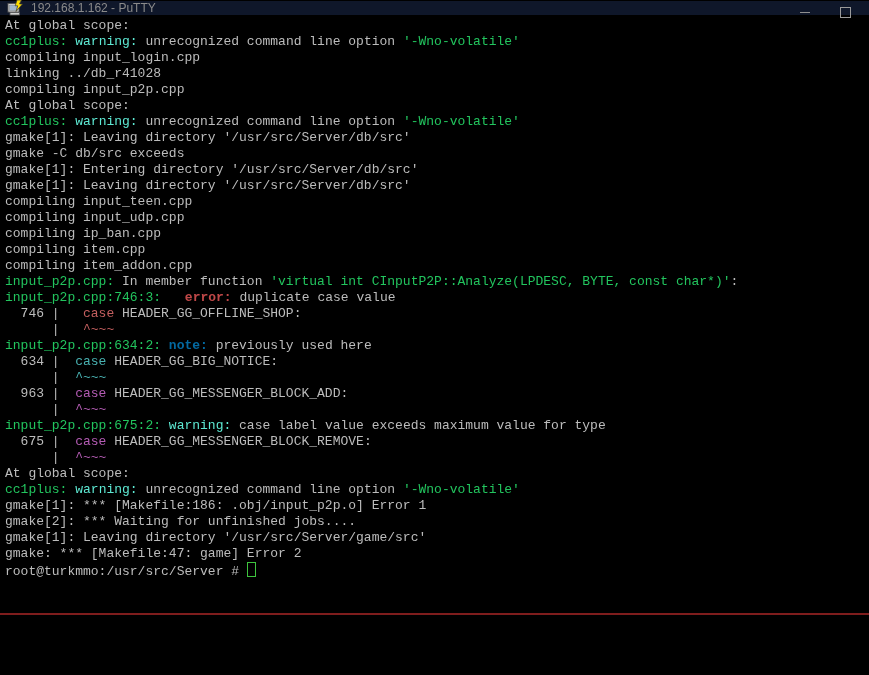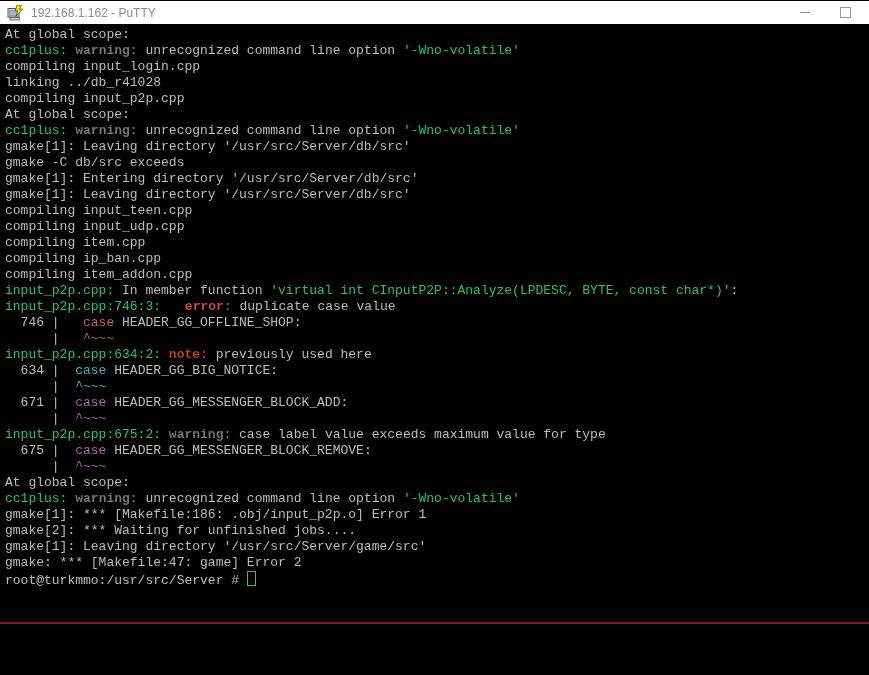--- a/index.html
+++ b/index.html
@@ -1,38 +1,38 @@
 <!DOCTYPE html>
 <html><head>
 <meta charset="utf-8">
 <style>
   html,body{margin:0;padding:0;background:#000;}
   body{width:869px;height:675px;overflow:hidden;position:relative;
        font-family:"Liberation Sans",sans-serif;}
   .putty-window{position:absolute;top:0;left:0;width:869px;border-top:1px solid #000;}
   
-  .titlebar{height:23px;background:#ffffff;display:flex;align-items:center;position:relative;}
+  .titlebar{height:14px;background:#0f172a;display:flex;align-items:center;position:relative;}
   .app-icon{width:16px;height:16px;margin-left:7px;flex:0 0 auto;}
   .title-text{margin-left:8px;font-size:12px;color:#8a8a8a;white-space:nowrap;}
   .controls{position:absolute;right:4px;top:0;height:23px;display:flex;}
   .ctl{width:40px;height:23px;display:flex;align-items:center;justify-content:center;}
   .min-glyph{display:block;width:10px;height:0;border-top:1px solid #8f8f8f;}
   .max-glyph{display:block;width:11px;height:11px;border:1px solid #9a9a9a;box-sizing:border-box;}
   
   .terminal{background:#000;height:595px;padding:3px 0 0 5px;box-sizing:content-box;
             border-bottom:2px solid #7f1d1d;overflow:hidden;cursor:text;}
   .line{white-space:pre;height:16px;line-height:16px;
         font-family:"Liberation Mono",monospace;font-size:13px;}
   .seg-d {color:#bcbcbc;}
   .seg-b {color:#22c55e;font-weight:400;}
   .seg-r {color:#c04848;font-weight:700;margin-left:16px;}
   .seg-rs{color:#c35f5f;}
-  .seg-m {color:#737373;font-weight:700;}
+  .seg-m {color:#5eead4;font-weight:400;}
   .seg-ms{color:#b45cb4;}
-  .seg-c {color:#c2410c;font-weight:700;text-align:right;}
+  .seg-c {color:#0369a1;font-weight:700;text-align:right;}
   .seg-cs{color:#49b2b2;}
   .seg-cur{display:inline-block;width:7px;height:13px;border:1px solid #3ec43e;
            vertical-align:-2px;}
 </style>
 </head>
 <body>
 
 <div class="putty-window">
 
   <div class="titlebar">
@@ -60,31 +60,31 @@
       <div class="line"><span class="seg-d">linking ../db_r41028</span></div>
       <div class="line"><span class="seg-d">compiling input_p2p.cpp</span></div>
       <div class="line"><span class="seg-d">At global scope:</span></div>
       <div class="line"><span class="seg-b">cc1plus:</span><span class="seg-d"> </span><span class="seg-m">warning:</span><span class="seg-d"> unrecognized command line option </span><span class="seg-b">'-Wno-volatile'</span></div>
       <div class="line"><span class="seg-d">gmake[1]: Leaving directory '/usr/src/Server/db/src'</span></div>
       <div class="line"><span class="seg-d">gmake -C db/src exceeds</span></div>
       <div class="line"><span class="seg-d">gmake[1]: Entering directory '/usr/src/Server/db/src'</span></div>
       <div class="line"><span class="seg-d">gmake[1]: Leaving directory '/usr/src/Server/db/src'</span></div>
       <div class="line"><span class="seg-d">compiling input_teen.cpp</span></div>
       <div class="line"><span class="seg-d">compiling input_udp.cpp</span></div>
+      <div class="line"><span class="seg-d">compiling ip_ban.cpp</span></div>
       <div class="line"><span class="seg-d">compiling item.cpp</span></div>
-      <div class="line"><span class="seg-d">compiling ip_ban.cpp</span></div>
       <div class="line"><span class="seg-d">compiling item_addon.cpp</span></div>
       <div class="line"><span class="seg-b">input_p2p.cpp:</span><span class="seg-d"> In member function </span><span class="seg-b">'virtual int CInputP2P::Analyze(LPDESC, BYTE, const char*)'</span><span class="seg-d">:</span></div>
       <div class="line"><span class="seg-b">input_p2p.cpp:746:3:</span><span class="seg-d"> </span><span class="seg-r">error:</span><span class="seg-d"> duplicate case value</span></div>
       <div class="line"><span class="seg-d">  746 |   </span><span class="seg-rs">case</span><span class="seg-d"> HEADER_GG_OFFLINE_SHOP:</span></div>
       <div class="line"><span class="seg-d">      |   </span><span class="seg-rs">^~~~</span></div>
       <div class="line"><span class="seg-b">input_p2p.cpp:634:2:</span><span class="seg-d"> </span><span class="seg-c">note:</span><span class="seg-d"> previously used here</span></div>
       <div class="line"><span class="seg-d">  634 |  </span><span class="seg-cs">case</span><span class="seg-d"> HEADER_GG_BIG_NOTICE:</span></div>
       <div class="line"><span class="seg-d">      |  </span><span class="seg-cs">^~~~</span></div>
-      <div class="line"><span class="seg-d">  671 |  </span><span class="seg-ms">case</span><span class="seg-d"> HEADER_GG_MESSENGER_BLOCK_ADD:</span></div>
+      <div class="line"><span class="seg-d">  963 |  </span><span class="seg-ms">case</span><span class="seg-d"> HEADER_GG_MESSENGER_BLOCK_ADD:</span></div>
       <div class="line"><span class="seg-d">      |  </span><span class="seg-ms">^~~~</span></div>
       <div class="line"><span class="seg-b">input_p2p.cpp:675:2:</span><span class="seg-d"> </span><span class="seg-m">warning:</span><span class="seg-d"> case label value exceeds maximum value for type</span></div>
       <div class="line"><span class="seg-d">  675 |  </span><span class="seg-ms">case</span><span class="seg-d"> HEADER_GG_MESSENGER_BLOCK_REMOVE:</span></div>
       <div class="line"><span class="seg-d">      |  </span><span class="seg-ms">^~~~</span></div>
       <div class="line"><span class="seg-d">At global scope:</span></div>
       <div class="line"><span class="seg-b">cc1plus:</span><span class="seg-d"> </span><span class="seg-m">warning:</span><span class="seg-d"> unrecognized command line option </span><span class="seg-b">'-Wno-volatile'</span></div>
       <div class="line"><span class="seg-d">gmake[1]: *** [Makefile:186: .obj/input_p2p.o] Error 1</span></div>
       <div class="line"><span class="seg-d">gmake[2]: *** Waiting for unfinished jobs....</span></div>
       <div class="line"><span class="seg-d">gmake[1]: Leaving directory '/usr/src/Server/game/src'</span></div>
       <div class="line"><span class="seg-d">gmake: *** [Makefile:47: game] Error 2</span></div>

